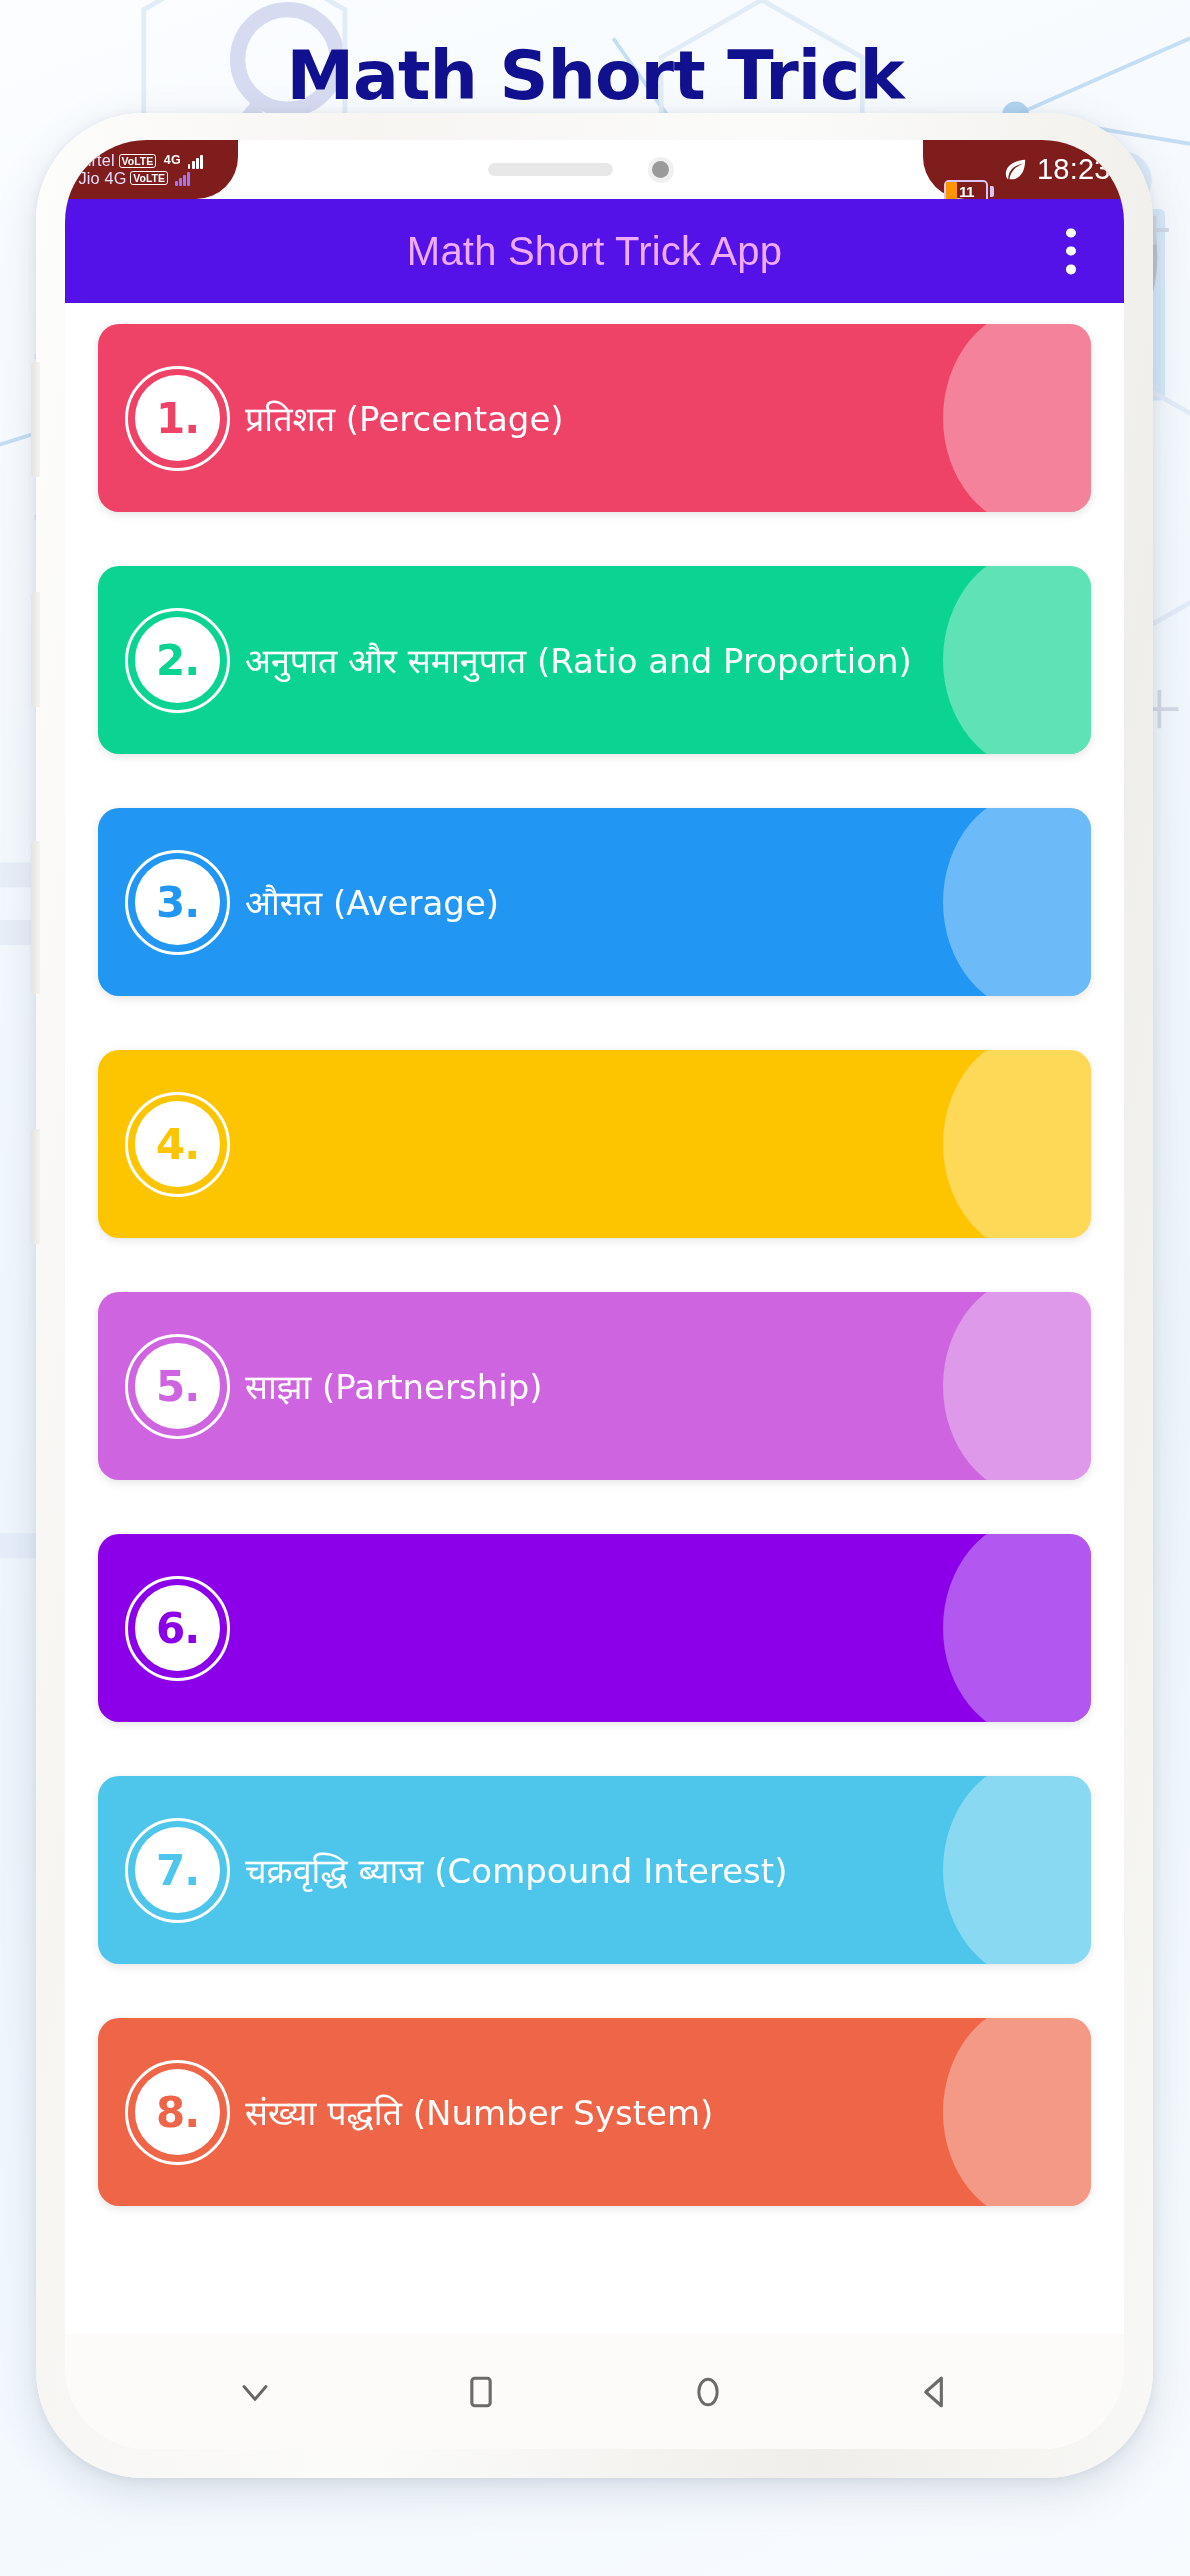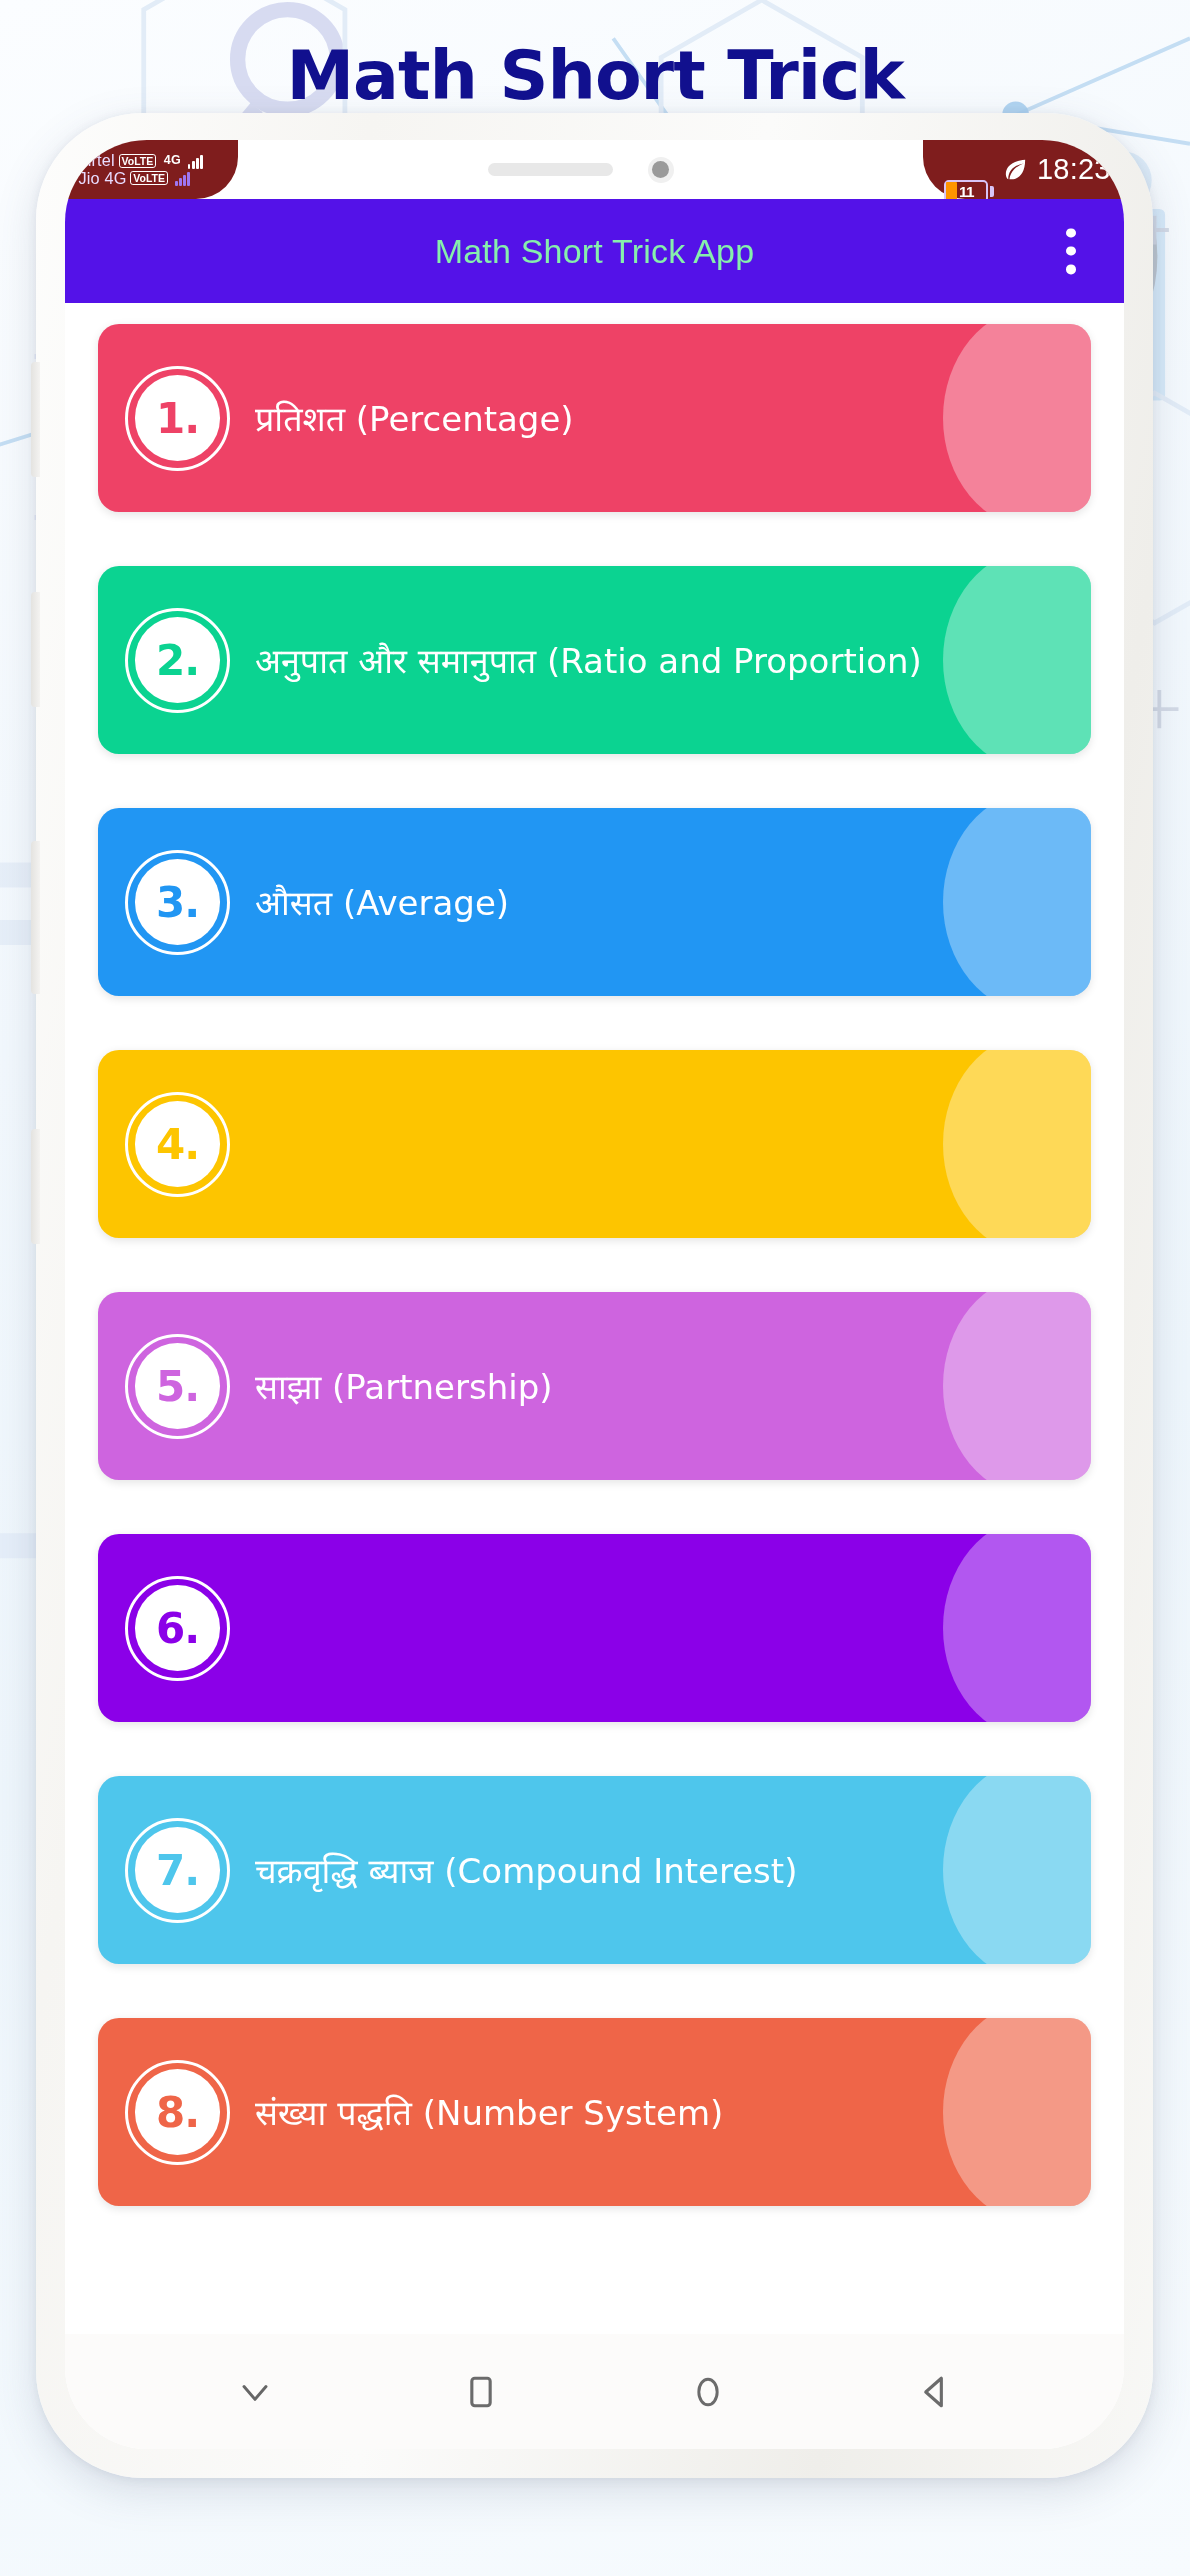--- a/index.html
+++ b/index.html
@@ -122,21 +122,21 @@
   .leaf{ margin:0 6.7px 0 7.7px; }
   .clock{ color:#fff; font-size:29px; letter-spacing:0.2px; padding-right:13.4px; }
 
   
   #appbar{
     height:104px; background:#5412e8;
     display:flex; align-items:center; justify-content:center;
     position:relative;
   }
   #appbar-title{
-    color:#86efac; font-size:34px; letter-spacing:0.2px;
+    color:#f0abfc; font-size:40px; letter-spacing:0.2px;
   }
   #overflow-menu{
     position:absolute; right:35px; top:50%; transform:translateY(-50%);
     display:flex; flex-direction:column; gap:8.6px; padding:9.6px 13.4px; cursor:pointer;
   }
   #overflow-menu i{ display:block; width:9.6px; height:9.6px; border-radius:50%; background:#fff; }
 
   
   #list{
     background:#fff; padding:21px 33px 0 33px;
@@ -170,21 +170,21 @@
     content:""; position:absolute; inset:6.7px;
     border-radius:50%; background:#ffffff;
   }
   .badge span{
     position:relative; z-index:3;
     font-size:42px; font-weight:bold; letter-spacing:-1px;
     font-family:"DejaVu Sans", sans-serif;
   }
   .card-label{
     position:relative; z-index:2;
-    color:#ffffff; font-size:34px; margin-left:25px;
+    color:#ffffff; font-size:34px; margin-left:15px;
     white-space:nowrap;
     font-family:"DejaVu Sans", sans-serif;
   }
 
   
   #navbar{
     height:115px; background:#fcfbfa;
     display:flex; align-items:center; justify-content:space-around;
     padding:0 77px;
   }

